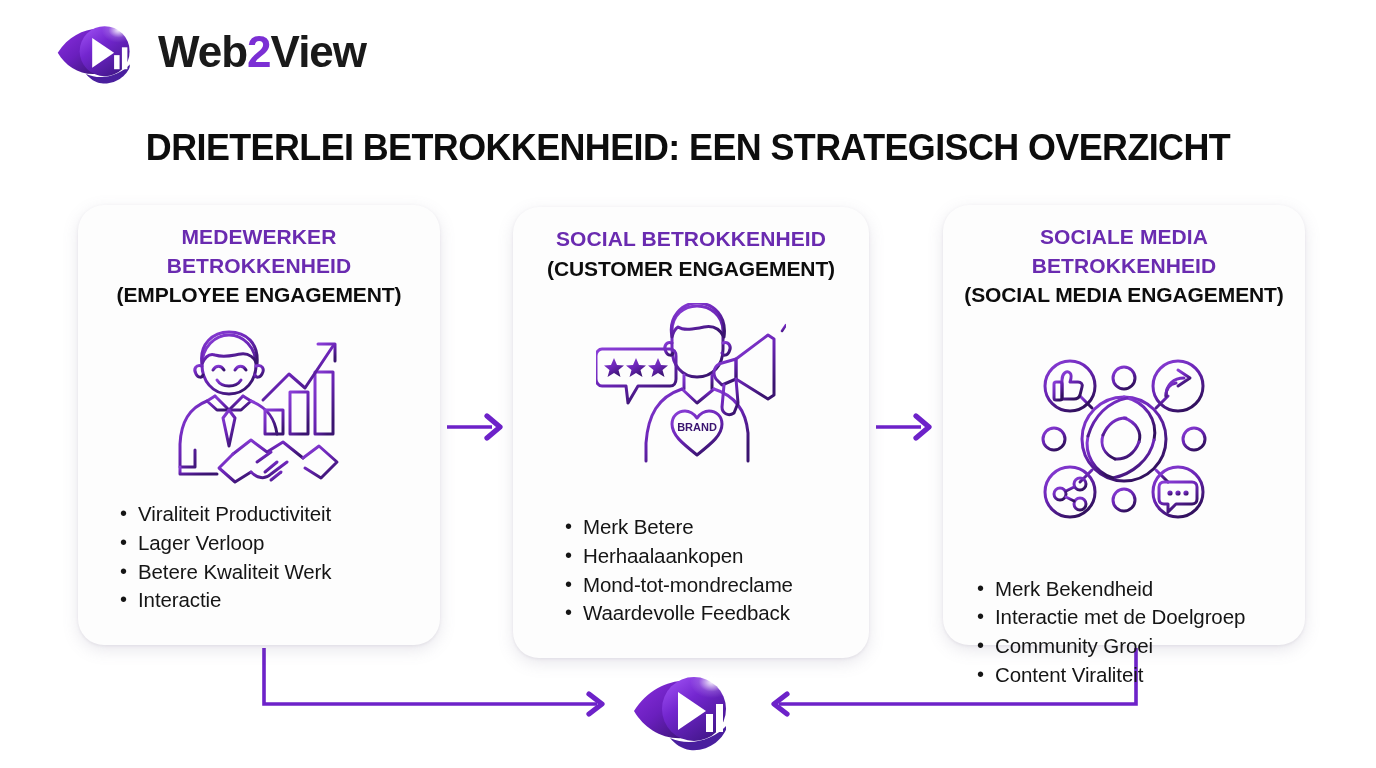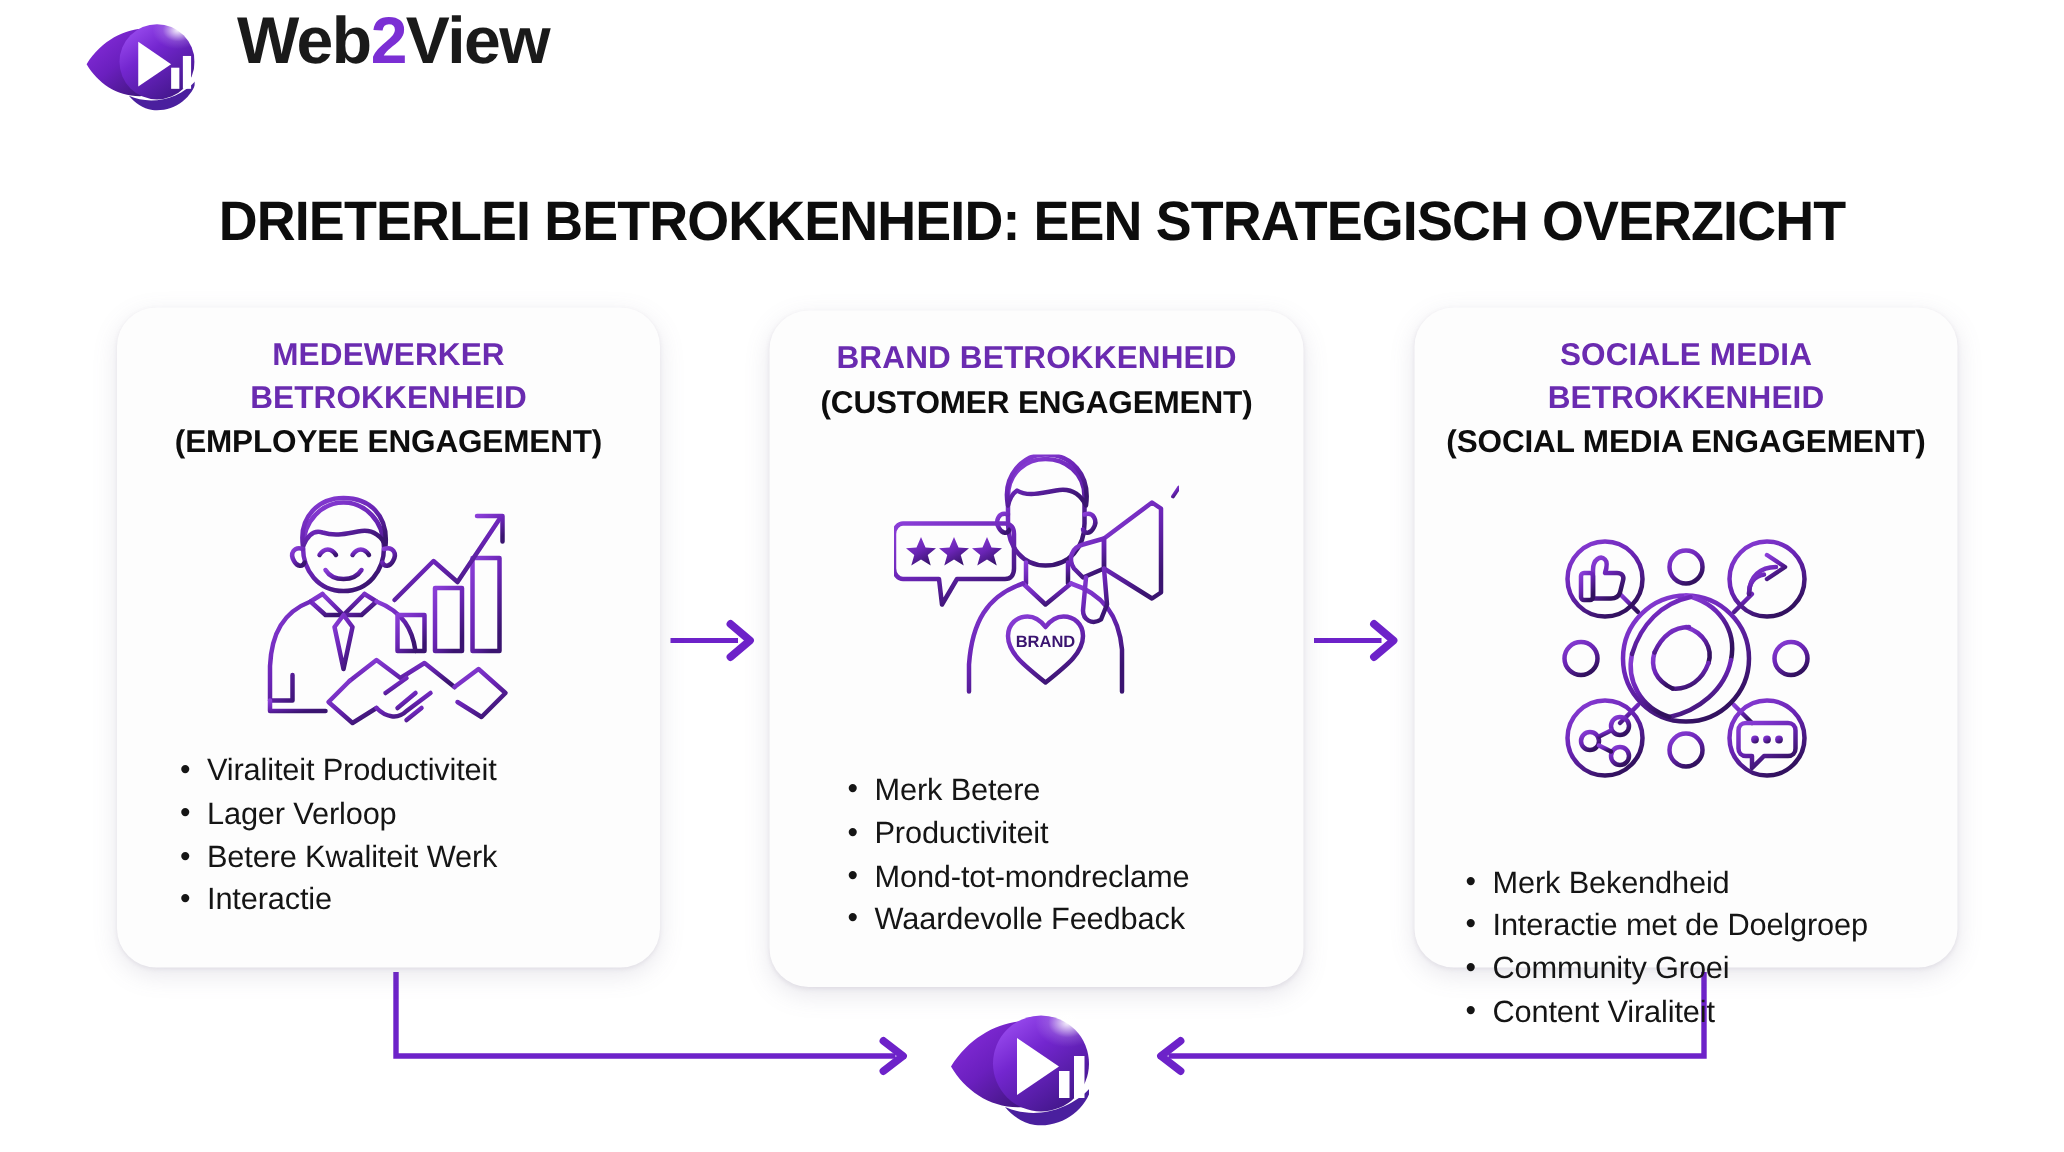--- a/index.html
+++ b/index.html
@@ -7,21 +7,21 @@
   body {
     background:#ffffff;
     font-family:"Liberation Sans", sans-serif;
     position:relative;
     overflow:hidden;
     color:#111;
   }
   #stage { position:absolute; inset:0; }
 
   
-  .logo-wrap { position:absolute; left:52px; top:6px; display:flex; align-items:flex-start; gap:10px; }
+  .logo-wrap { position:absolute; left:52px; top:16px; display:flex; align-items:center; gap:10px; }
   .logo-mark { width:96px; height:72px; }
   .logo-text { font-size:44px; font-weight:bold; letter-spacing:-1px; line-height:1; }
   .logo-text .t-dark { color:#1a1a1a; }
   .logo-text .t-purple { color:#7b2fd4; }
 
   
   .page-title {
     position:absolute; left:0; right:0; top:127px;
     text-align:center;
     font-size:37px;
@@ -218,21 +218,21 @@
       <li>Viraliteit Productiviteit</li>
       <li>Lager Verloop</li>
       <li>Betere Kwaliteit Werk</li>
       <li>Interactie</li>
     </ul>
   </div>
 
   <div class="card" id="card2">
     <div class="card-head">
       <div class="head-nl">
-        <span>BRAND BETROKKENHEID</span>
+        <span>SOCIAL BETROKKENHEID</span>
       </div>
       <div class="head-en">(CUSTOMER ENGAGEMENT)</div>
     </div>
     <div class="icon-box">
       <svg width="190" height="160" viewBox="0 0 190 160">
         <defs>
           <linearGradient id="g2" x1="0" y1="0" x2="0.6" y2="1">
             <stop offset="0%" stop-color="#8b3fd8"></stop>
             <stop offset="55%" stop-color="#6a24b5"></stop>
             <stop offset="100%" stop-color="#3a1470"></stop>
@@ -267,21 +267,21 @@
         <g fill="url(#g2)" stroke="none">
           <path d="M18 55 L21 62 L28 62.5 L22.5 67 L24.5 74 L18 70 L11.5 74 L13.5 67 L8 62.5 L15 62 Z"></path>
           <path d="M40 55 L43 62 L50 62.5 L44.5 67 L46.5 74 L40 70 L33.5 74 L35.5 67 L30 62.5 L37 62 Z"></path>
           <path d="M62 55 L65 62 L72 62.5 L66.5 67 L68.5 74 L62 70 L55.5 74 L57.5 67 L52 62.5 L59 62 Z"></path>
         </g>
         <text x="101" y="128" font-family="Liberation Sans, sans-serif" font-size="11" font-weight="bold" fill="#3a1470" text-anchor="middle">BRAND</text>
       </svg>
     </div>
     <ul class="bullets">
       <li>Merk Betere</li>
-      <li>Productiviteit</li>
+      <li>Herhaalaankopen</li>
       <li>Mond-tot-mondreclame</li>
       <li>Waardevolle Feedback</li>
     </ul>
   </div>
 
   <div class="card" id="card3">
     <div class="card-head">
       <div class="head-nl">
         <span>SOCIALE MEDIA</span><br>
         <span>BETROKKENHEID</span>

